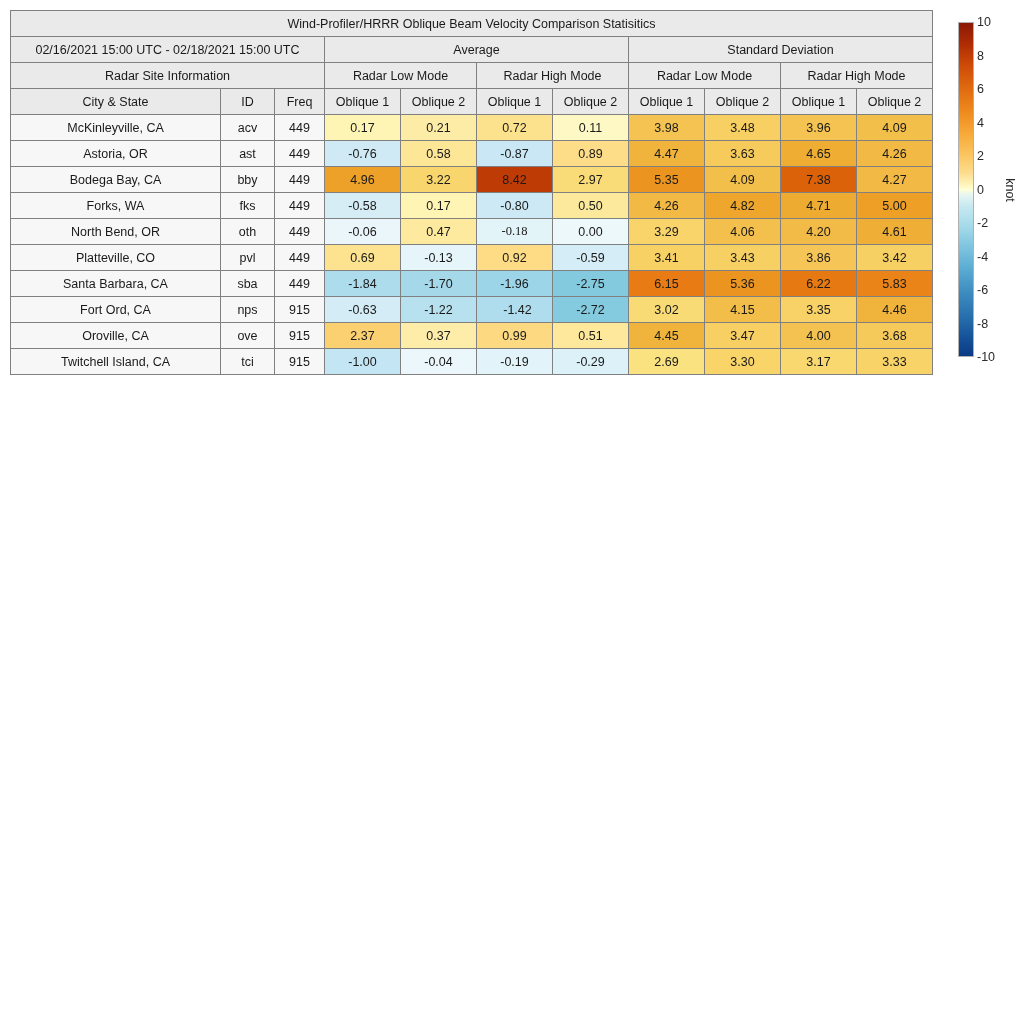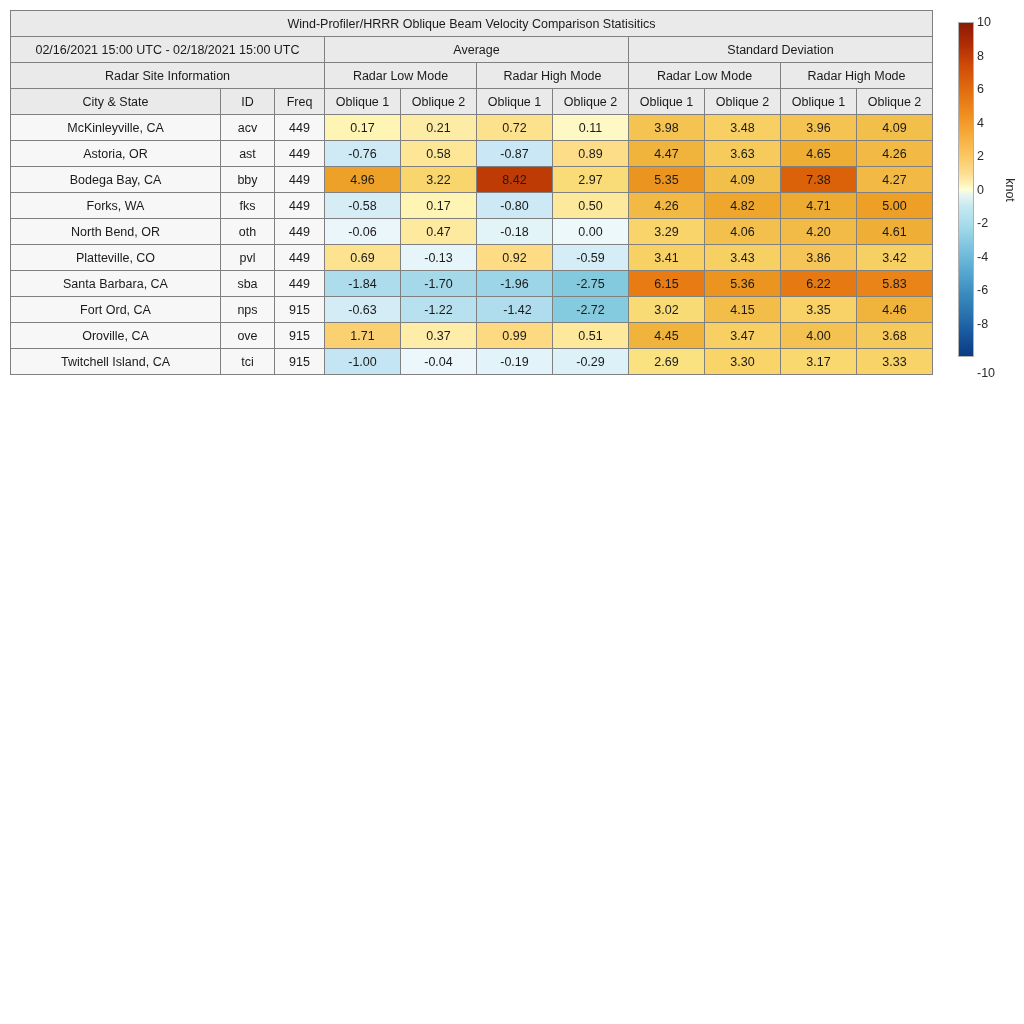--- a/index.html
+++ b/index.html
@@ -238,21 +238,21 @@
             <td class="val" style="background: rgb(238, 166, 44);">4.82</td>
             <td class="val" style="background: rgb(238, 171, 49);">4.71</td>
             <td class="val" style="background: rgb(237, 159, 38);">5.00</td>
           </tr>
           <tr>
             <td class="city">North Bend, OR</td>
             <td class="idcell">oth</td>
             <td class="freqcell">449</td>
             <td class="val" style="background: rgb(234, 246, 250);">-0.06</td>
             <td class="val" style="background: rgb(253, 234, 159);">0.47</td>
-            <td class="val" style="background: rgb(227, 244, 249);">-0.18</td>
+            <td class="val" style="background: rgb(227, 244, 249); font-family: Liberation Serif, serif;">-0.18</td>
             <td class="val" style="background: rgb(237, 248, 251);">0.00</td>
             <td class="val" style="background: rgb(248, 212, 106);">3.29</td>
             <td class="val" style="background: rgb(243, 192, 77);">4.06</td>
             <td class="val" style="background: rgb(242, 187, 71);">4.20</td>
             <td class="val" style="background: rgb(239, 175, 54);">4.61</td>
           </tr>
           <tr>
             <td class="city">Platteville, CO</td>
             <td class="idcell">pvl</td>
             <td class="freqcell">449</td>
@@ -288,21 +288,21 @@
             <td class="val" style="background: rgb(133, 203, 223);">-2.72</td>
             <td class="val" style="background: rgb(249, 219, 118);">3.02</td>
             <td class="val" style="background: rgb(243, 189, 73); margin-left: 47px;">4.15</td>
             <td class="val" style="background: rgb(248, 210, 103);">3.35</td>
             <td class="val" style="background: rgb(240, 180, 60);">4.46</td>
           </tr>
           <tr>
             <td class="city">Oroville, CA</td>
             <td class="idcell">ove</td>
             <td class="freqcell">915</td>
-            <td class="val" style="background: rgb(251, 208, 113);">1.71</td>
+            <td class="val" style="background: rgb(251, 208, 113);">2.37</td>
             <td class="val" style="background: rgb(253, 237, 168);">0.37</td>
             <td class="val" style="background: rgb(253, 218, 129);">0.99</td>
             <td class="val" style="background: rgb(253, 232, 155);">0.51</td>
             <td class="val" style="background: rgb(240, 180, 60);">4.45</td>
             <td class="val" style="background: rgb(247, 207, 98);">3.47</td>
             <td class="val" style="background: rgb(244, 194, 80);">4.00</td>
             <td class="val" style="background: rgb(246, 201, 91);">3.68</td>
           </tr>
           <tr>
             <td class="city">Twitchell Island, CA</td>
@@ -327,18 +327,18 @@
         <div class="cb-tick" style="top: 0px;">10</div>
         <div class="cb-tick" style="top: 33.5px;">8</div>
         <div class="cb-tick" style="top: 67px;">6</div>
         <div class="cb-tick" style="top: 100.5px;">4</div>
         <div class="cb-tick" style="top: 134px;">2</div>
         <div class="cb-tick" style="top: 167.5px;">0</div>
         <div class="cb-tick" style="top: 201px;">-2</div>
         <div class="cb-tick" style="top: 234.5px;">-4</div>
         <div class="cb-tick" style="top: 268px;">-6</div>
         <div class="cb-tick" style="top: 301.5px;">-8</div>
-        <div class="cb-tick" style="top: 351px;">-10</div>
+        <div class="cb-tick" style="top: 335px;">-10</div>
       </div>
     <div id="cb-unit">knot</div>
   </div>
 
 </div>
 
 </body></html>

